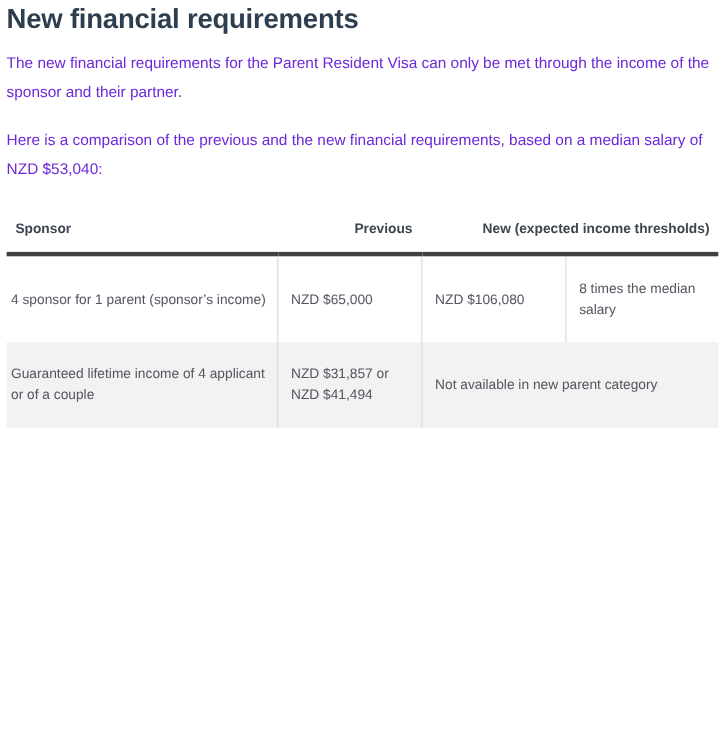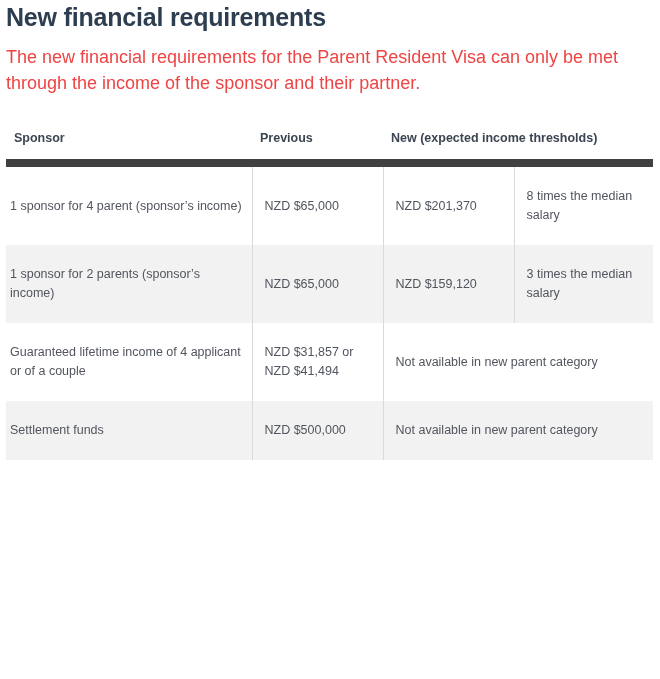--- a/index.html
+++ b/index.html
@@ -18,43 +18,43 @@
   h1.page-title {
     margin: 0 0 12px 0;
     font-size: 25px;
     line-height: 30px;
     font-weight: bold;
     letter-spacing: -0.2px;
     color: #2d3e50;
   }
   p.body-text {
     margin: 0 0 18px 0;
-    font-size: 18px;
+    font-size: 14px;
     line-height: 26px;
-    color: #ef4444;
+    color: #6d28d9;
   }
   table.req-table {
     margin-top: 28px;
     width: 647px;
     border-collapse: collapse;
     table-layout: fixed;
     font-size: 12.5px;
     line-height: 19px;
     color: #51555e;
   }
   table.req-table th {
     font-weight: bold;
     color: #3c4551;
     padding: 5px 8px 11px 8px;
-    border-bottom: 8px solid #404040;
+    border-bottom: 4px solid #404040;
     vertical-align: middle;
   }
   th.th-sponsor { text-align: left; padding-left: 4px; }
-  th.th-previous { text-align: left; }
-  th.th-new { text-align: left; }
+  th.th-previous { text-align: right; }
+  th.th-new { text-align: right; }
   table.req-table td {
     vertical-align: middle;
     padding: 20px 8px 20px 12px;
     text-align: left;
   }
   table.req-table td:first-child {
     padding-left: 4px;
     padding-right: 5px;
     white-space: pre-wrap;
   }
@@ -67,54 +67,44 @@
 </style>
 </head>
 <body>
 
 <div class="page">
 
   <h1 class="page-title">New financial requirements</h1>
 
   <p class="body-text">The new financial requirements for the Parent Resident Visa can only be met through the income of the sponsor and their partner.</p>
 
+  <p class="body-text">Here is a comparison of the previous and the new financial requirements, based on a median salary of NZD $53,040:</p>
 
   <table class="req-table">
     <colgroup>
       <col style="width:246px">
       <col style="width:131px">
       <col style="width:131px">
       <col style="width:139px">
     </colgroup>
     <thead>
       <tr>
         <th class="th-sponsor">Sponsor</th>
         <th class="th-previous">Previous</th>
         <th class="th-new" colspan="2">New (expected income thresholds)</th>
       </tr>
     </thead>
     <tbody>
       <tr>
-        <td>1 sponsor for 4 parent (sponsor’s income)</td>
+        <td>4 sponsor for 1 parent (sponsor’s income)</td>
         <td>NZD $65,000</td>
-        <td>NZD $201,370</td>
+        <td>NZD $106,080</td>
         <td>8 times the median salary</td>
-      </tr>
-      <tr>
-        <td>1 sponsor for 2 parents (sponsor’s income)</td>
-        <td>NZD $65,000</td>
-        <td>NZD $159,120</td>
-        <td>3 times the median salary</td>
       </tr>
       <tr>
         <td>Guaranteed lifetime income of 4 applicant or of a couple</td>
         <td>NZD $31,857 or NZD $41,494</td>
-        <td colspan="2">Not available in new parent category</td>
-      </tr>
-      <tr>
-        <td>Settlement funds</td>
-        <td>NZD $500,000</td>
         <td colspan="2">Not available in new parent category</td>
       </tr>
     </tbody>
   </table>
 
 </div>
 
 </body></html>

